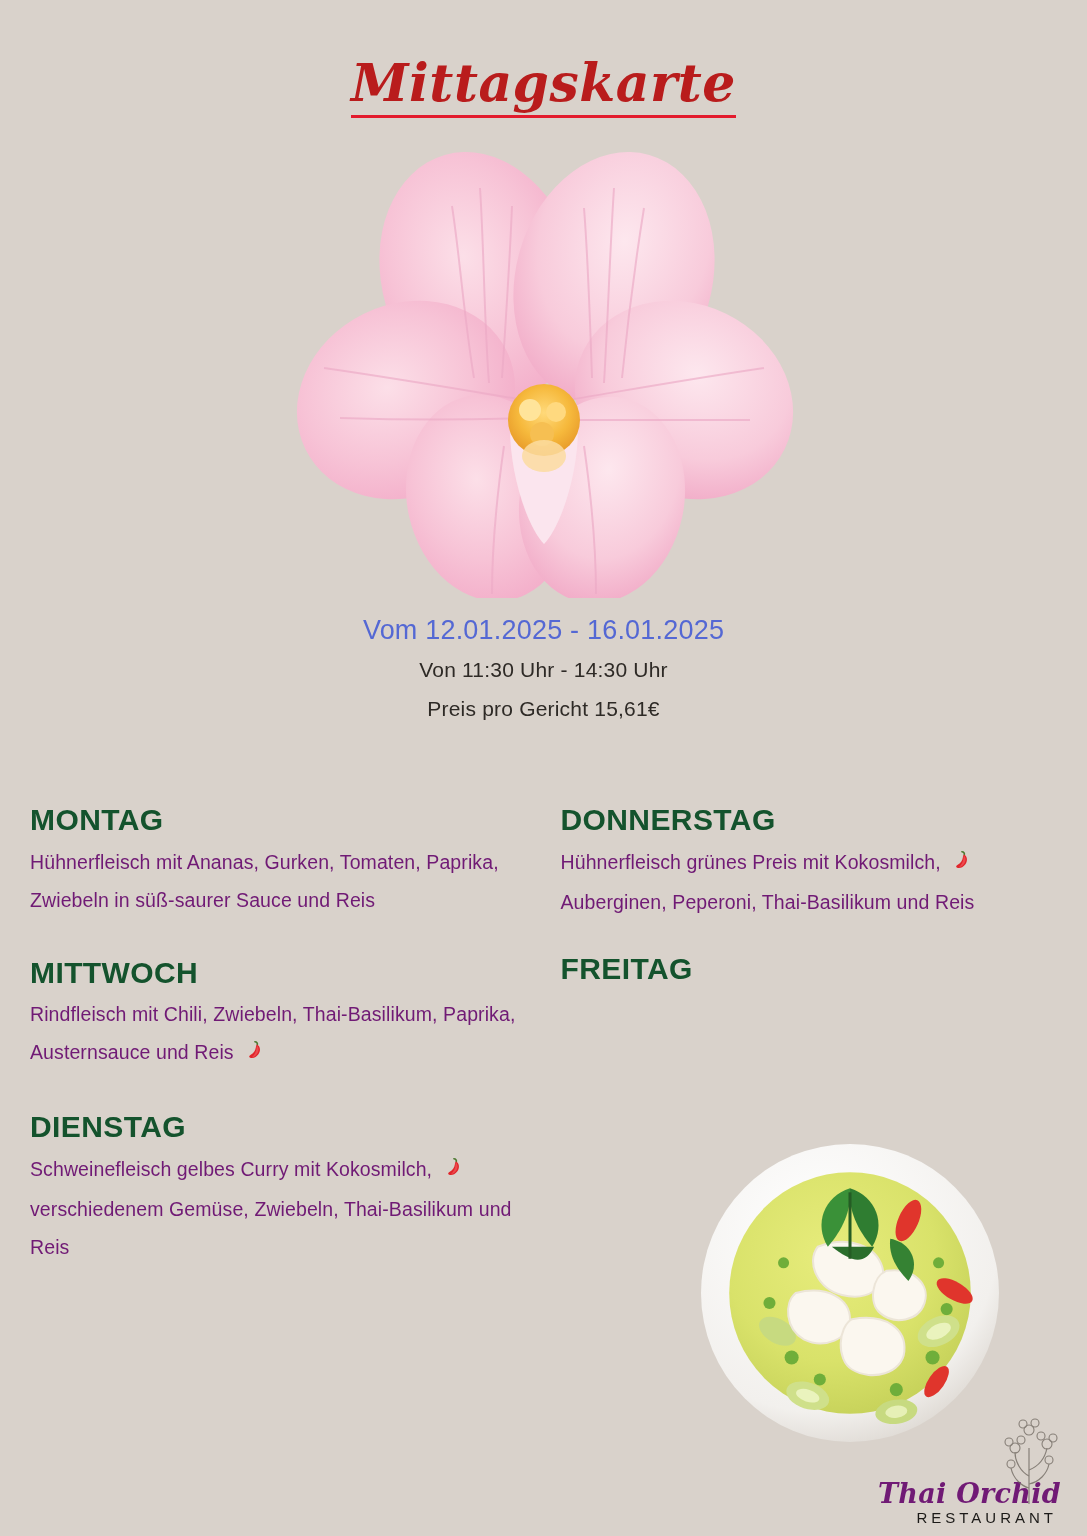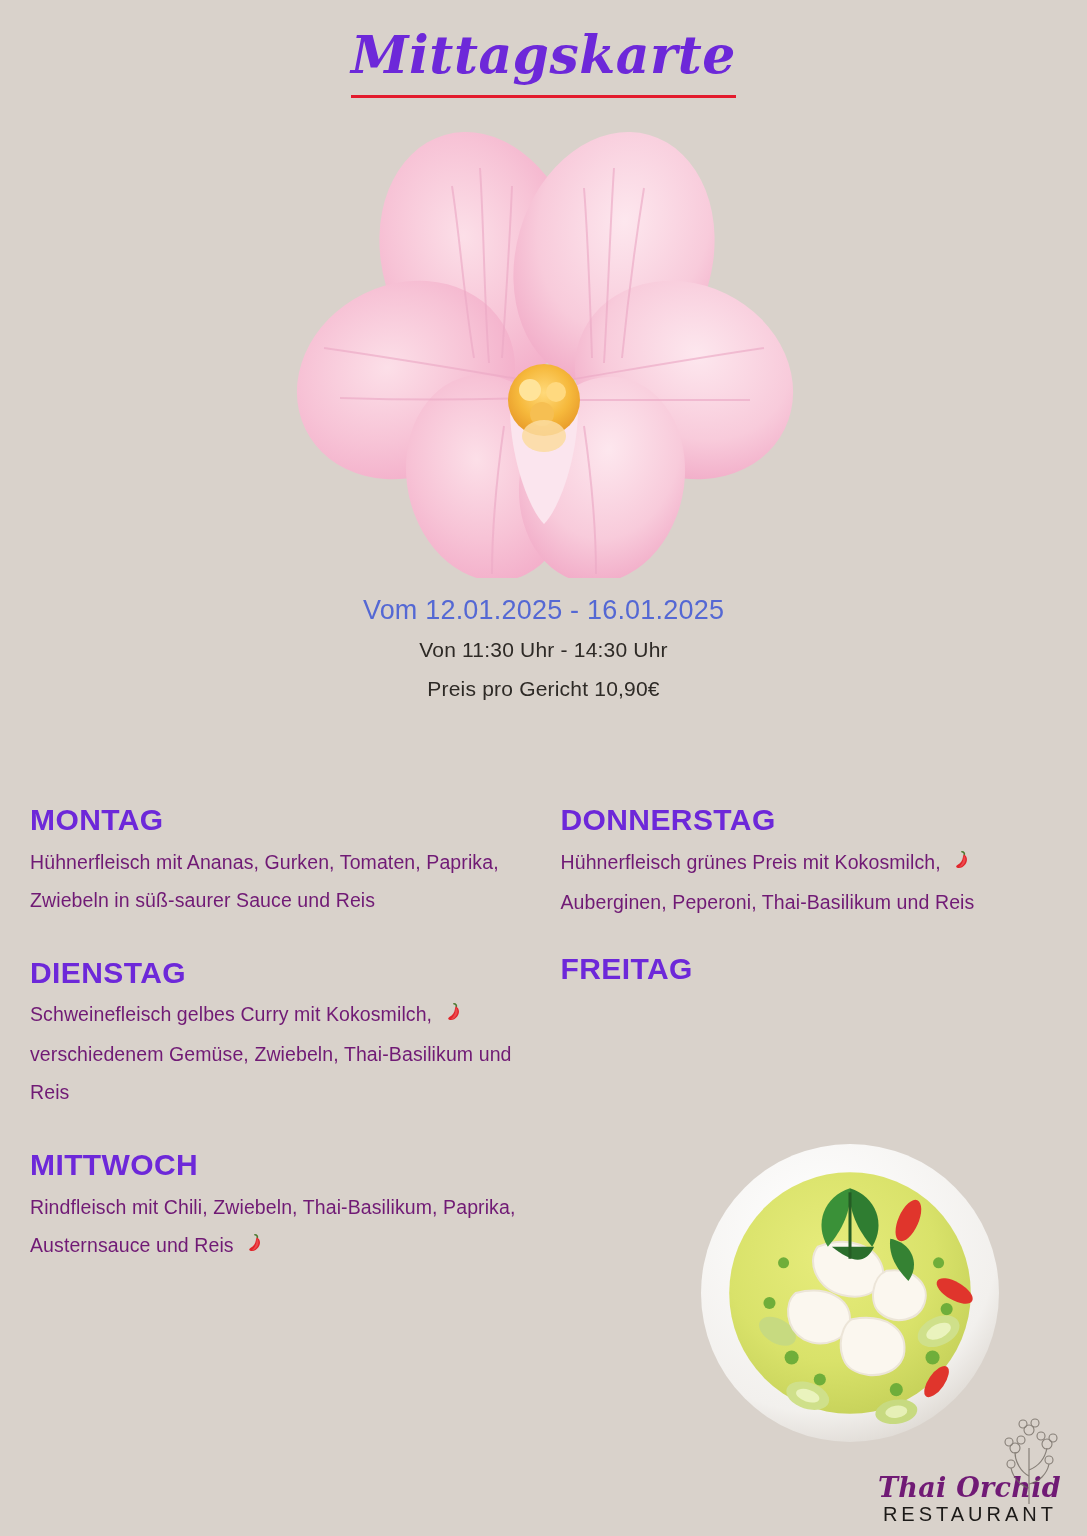--- a/index.html
+++ b/index.html
@@ -17,25 +17,26 @@
   .title {
     text-align: center;
     padding-top: 26px;
   }
   .title-text {
     display: inline-block;
     font-family: "DejaVu Serif", serif;
     font-style: italic;
     font-weight: bold;
     font-size: 52px;
-    color: #6d28d9;
+    color: #b91c1c;
     letter-spacing: 0.5px;
     border-bottom: 3px solid #e31b2d;
-    padding-bottom: 12px;
+    padding-bottom: 4px;
     line-height: 1.1;
+    margin-top: 28px;
   }
 
   
   .orchid-wrap {
     position: relative;
     height: 480px;
     margin-top: 10px;
   }
   .orchid {
     position: absolute;
@@ -75,21 +76,21 @@
     gap: 34px;
   }
   .col { width: 497px; }
 
   .day { margin-bottom: 34px; }
   .day-name {
     font-family: "Liberation Sans", sans-serif;
     font-weight: bold;
     font-size: 30px;
     letter-spacing: 0.4px;
-    color: #6d28d9;
+    color: #14532d;
     text-transform: uppercase;
     line-height: 1.35;
     margin-bottom: 2px;
   }
   .day-desc {
     font-size: 19.5px;
     color: #701a75;
     line-height: 1.95;
     letter-spacing: 0.1px;
   }
@@ -122,21 +123,21 @@
   .logo-name {
     font-family: "DejaVu Serif", serif;
     font-style: italic;
     font-weight: bold;
     font-size: 27px;
     color: #701a75;
     letter-spacing: 0.3px;
     line-height: 1;
   }
   .logo-sub {
-    font-size: 20px;
+    font-size: 15px;
     letter-spacing: 4px;
     color: #1c1a18;
     margin-top: 2px;
     margin-right: 4px;
   }
   .logo-plant {
     position: absolute;
     right: 0;
     bottom: 20px;
     width: 62px;
@@ -203,60 +204,60 @@
     <circle cx="246" cy="282" r="11" fill="#ffe49a"></circle>
     <circle cx="272" cy="284" r="10" fill="#ffd97f"></circle>
     <circle cx="258" cy="306" r="12" fill="#f6bf52"></circle>
     <ellipse cx="260" cy="328" rx="22" ry="16" fill="#fbdca0" opacity="0.85"></ellipse>
   </svg>
 </div>
 
 <div class="info">
   <div class="info-dates">Vom 12.01.2025 - 16.01.2025</div>
   <div class="info-line">Von 11:30 Uhr - 14:30 Uhr</div>
-  <div class="info-line">Preis pro Gericht 10,90€</div>
+  <div class="info-line">Preis pro Gericht 15,61€</div>
 </div>
 
 <div class="menu">
 
   <div class="col col-left">
 
     <div class="day">
       <div class="day-name">MONTAG</div>
       <div class="day-desc">
         <span>Hühnerfleisch mit Ananas, Gurken, Tomaten, Paprika, Zwiebeln in süß-saurer Sauce und Reis</span>
+      </div>
+    </div>
+
+    <div class="day">
+      <div class="day-name">MITTWOCH</div>
+      <div class="day-desc">
+        <span>Rindfleisch mit Chili, Zwiebeln, Thai-Basilikum, Paprika, Austernsauce und Reis</span>
+        <span class="chili">
+          <svg width="22" height="22" viewBox="0 0 24 24">
+            <path d="M13 3 C 15 3 16 4.5 15.6 6.2" stroke="#4d7a32" stroke-width="1.8" fill="none" stroke-linecap="round"></path>
+            <path d="M15.3 6 C 19 7.8 19.6 13 16.6 17 C 13.8 20.7 9.6 21.6 7.4 20.2 C 6.2 19.4 6.6 18.2 8.4 17.2 C 11.4 15.6 13.6 12.4 14 9.2 C 14.2 7.6 14.6 6.4 15.3 6 Z" fill="#e0252b"></path>
+            <path d="M15 7.2 C 17.6 9.2 17.6 13 15.4 16.2 C 13.6 18.8 11.2 20 9.6 19.8 C 12.4 17.8 14.4 14 14.7 10.4 Z" fill="#f2555a" opacity="0.75"></path>
+          </svg>
+        </span>
       </div>
     </div>
 
     <div class="day">
       <div class="day-name">DIENSTAG</div>
       <div class="day-desc">
         <span>Schweinefleisch gelbes Curry mit Kokosmilch,</span>
         <span class="chili">
           <svg width="22" height="22" viewBox="0 0 24 24">
             <path d="M13 3 C 15 3 16 4.5 15.6 6.2" stroke="#4d7a32" stroke-width="1.8" fill="none" stroke-linecap="round"></path>
             <path d="M15.3 6 C 19 7.8 19.6 13 16.6 17 C 13.8 20.7 9.6 21.6 7.4 20.2 C 6.2 19.4 6.6 18.2 8.4 17.2 C 11.4 15.6 13.6 12.4 14 9.2 C 14.2 7.6 14.6 6.4 15.3 6 Z" fill="#e0252b"></path>
             <path d="M15 7.2 C 17.6 9.2 17.6 13 15.4 16.2 C 13.6 18.8 11.2 20 9.6 19.8 C 12.4 17.8 14.4 14 14.7 10.4 Z" fill="#f2555a" opacity="0.75"></path>
           </svg>
         </span>
         <span>verschiedenem Gemüse, Zwiebeln, Thai-Basilikum und Reis</span>
-      </div>
-    </div>
-
-    <div class="day">
-      <div class="day-name">MITTWOCH</div>
-      <div class="day-desc">
-        <span>Rindfleisch mit Chili, Zwiebeln, Thai-Basilikum, Paprika, Austernsauce und Reis</span>
-        <span class="chili">
-          <svg width="22" height="22" viewBox="0 0 24 24">
-            <path d="M13 3 C 15 3 16 4.5 15.6 6.2" stroke="#4d7a32" stroke-width="1.8" fill="none" stroke-linecap="round"></path>
-            <path d="M15.3 6 C 19 7.8 19.6 13 16.6 17 C 13.8 20.7 9.6 21.6 7.4 20.2 C 6.2 19.4 6.6 18.2 8.4 17.2 C 11.4 15.6 13.6 12.4 14 9.2 C 14.2 7.6 14.6 6.4 15.3 6 Z" fill="#e0252b"></path>
-            <path d="M15 7.2 C 17.6 9.2 17.6 13 15.4 16.2 C 13.6 18.8 11.2 20 9.6 19.8 C 12.4 17.8 14.4 14 14.7 10.4 Z" fill="#f2555a" opacity="0.75"></path>
-          </svg>
-        </span>
       </div>
     </div>
 
   </div>
 
   <div class="col col-right">
 
     <div class="day">
       <div class="day-name">DONNERSTAG</div>
       <div class="day-desc">

